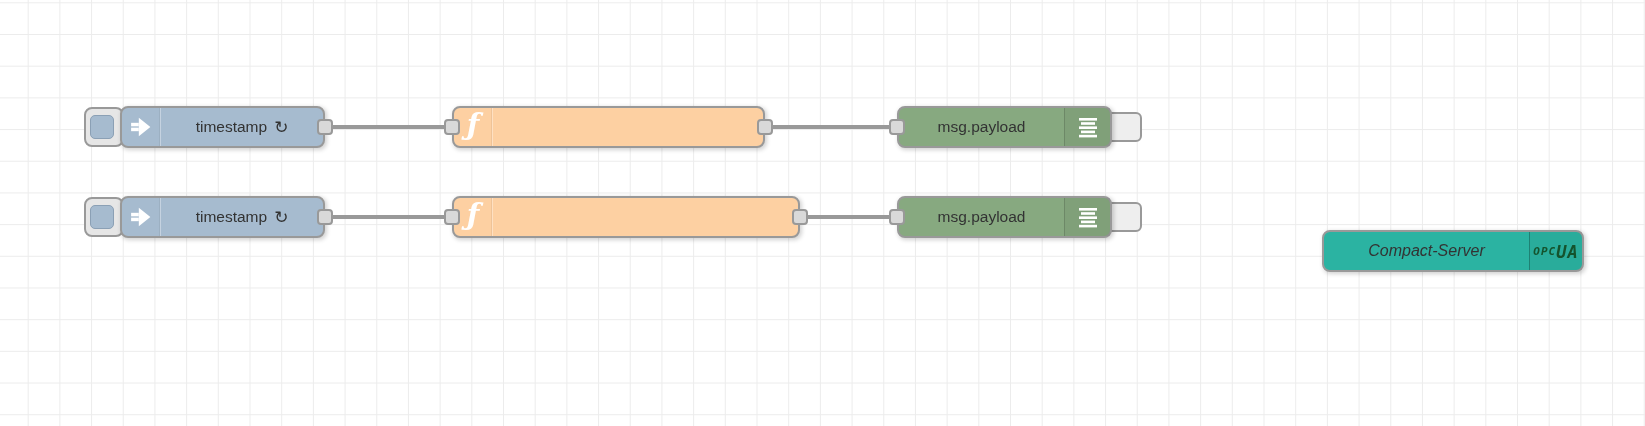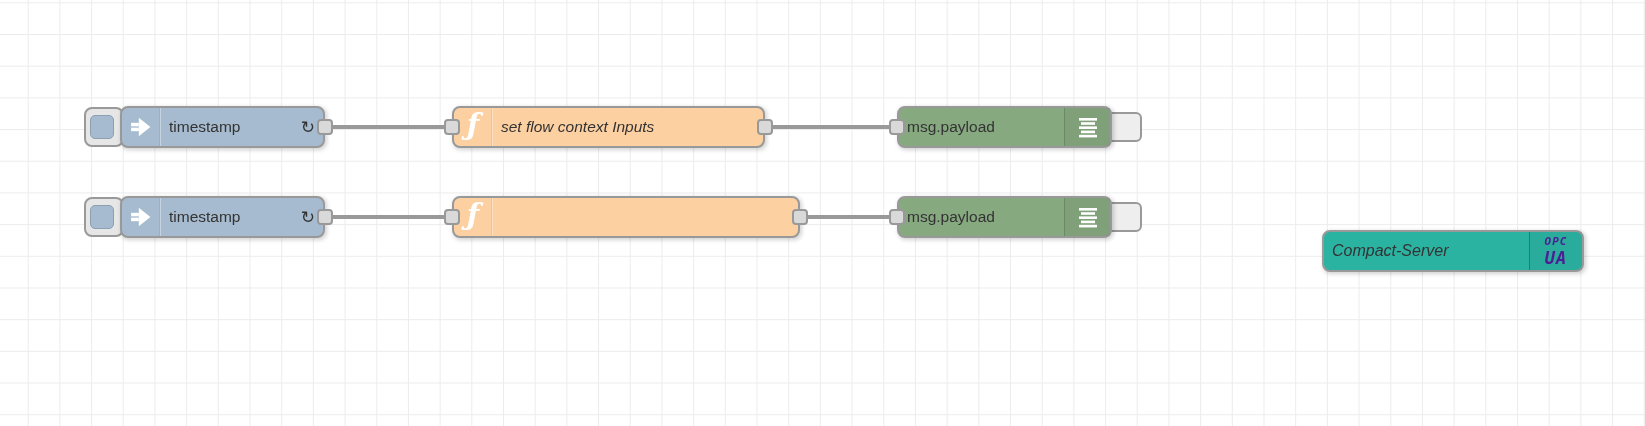--- a/index.html
+++ b/index.html
@@ -35,21 +35,21 @@
     width:38px;flex:0 0 38px;display:flex;align-items:center;justify-content:center;
     border-right:1px solid rgba(255,255,255,0.35);
     box-shadow:inset -1px 0 0 rgba(0,0,0,0.06);
   }
   .icon-region-right{
     width:45px;flex:0 0 45px;display:flex;align-items:center;justify-content:center;
     border-left:1px solid rgba(0,0,0,0.15);
     background:rgba(0,0,0,0.05);
   }
   .node-label{
-    flex:1;display:flex;align-items:center;justify-content:space-between;
+    flex:1;display:flex;align-items:center;justify-content:center;
     white-space:nowrap;padding:0 8px;
   }
   .node-function .node-label{font-style:italic;}
   .repeat-glyph{margin-left:7px;font-size:17px;}
   .fn-glyph{
     font-family:"DejaVu Serif","Liberation Serif",serif;
     font-style:italic;font-weight:bold;
     color:#ffffff;font-size:29px;line-height:1;margin-top:-3px;
   }
   .port{
@@ -66,24 +66,24 @@
   .inject-button-pad{
     width:24px;height:24px;box-sizing:border-box;margin-right:4px;
     background:#a6bbcf;border:1.5px solid #8ba0b5;border-radius:5px;
   }
   .debug-toggle{
     position:absolute;width:36px;height:30px;box-sizing:border-box;
     background:#eeeeee;border:2px solid #999999;border-radius:6px;
     z-index:2;cursor:pointer;
   }
   .server-badge{
-    flex:0 0 52px;display:flex;flex-direction:column;align-items:center;justify-content:center;
+    flex:0 0 52px;display:flex;align-items:center;justify-content:center;
     border-left:1px solid rgba(0,0,0,0.25);
     background:rgba(0,0,0,0.04);
-    color:#4c1d95;
+    color:#14532d;
     font-family:"DejaVu Sans Mono","Liberation Mono",monospace;
     font-weight:bold;line-height:1;
   }
   .badge-top{font-size:11px;letter-spacing:1px;}
   .badge-bottom{font-size:17px;letter-spacing:1px;margin-top:3px;}
   .node-server .node-label{font-size:16px;}
 </style>
 </head>
 <body>
 
@@ -108,23 +108,20 @@
     <div class="node-label">
       <span>timestamp</span>
       <span class="repeat-glyph">↻</span>
     </div>
   </div>
   <div class="port" style="left:317px;top:119px;"></div>
 
   <div class="node node-function" style="left:452px;top:106px;width:313px;">
     <div class="icon-region">
       <span class="fn-glyph">ƒ</span>
-    </div>
-    <div class="node-label">
-      <span>set flow context Inputs</span>
     </div>
   </div>
   <div class="port" style="left:444px;top:119px;"></div>
   <div class="port" style="left:757px;top:119px;"></div>
 
   <div class="debug-toggle" style="left:1106px;top:112px;"></div>
   <div class="node node-debug" style="left:897px;top:106px;width:215px;">
     <div class="node-label">
       <span>msg.payload</span>
     </div>

